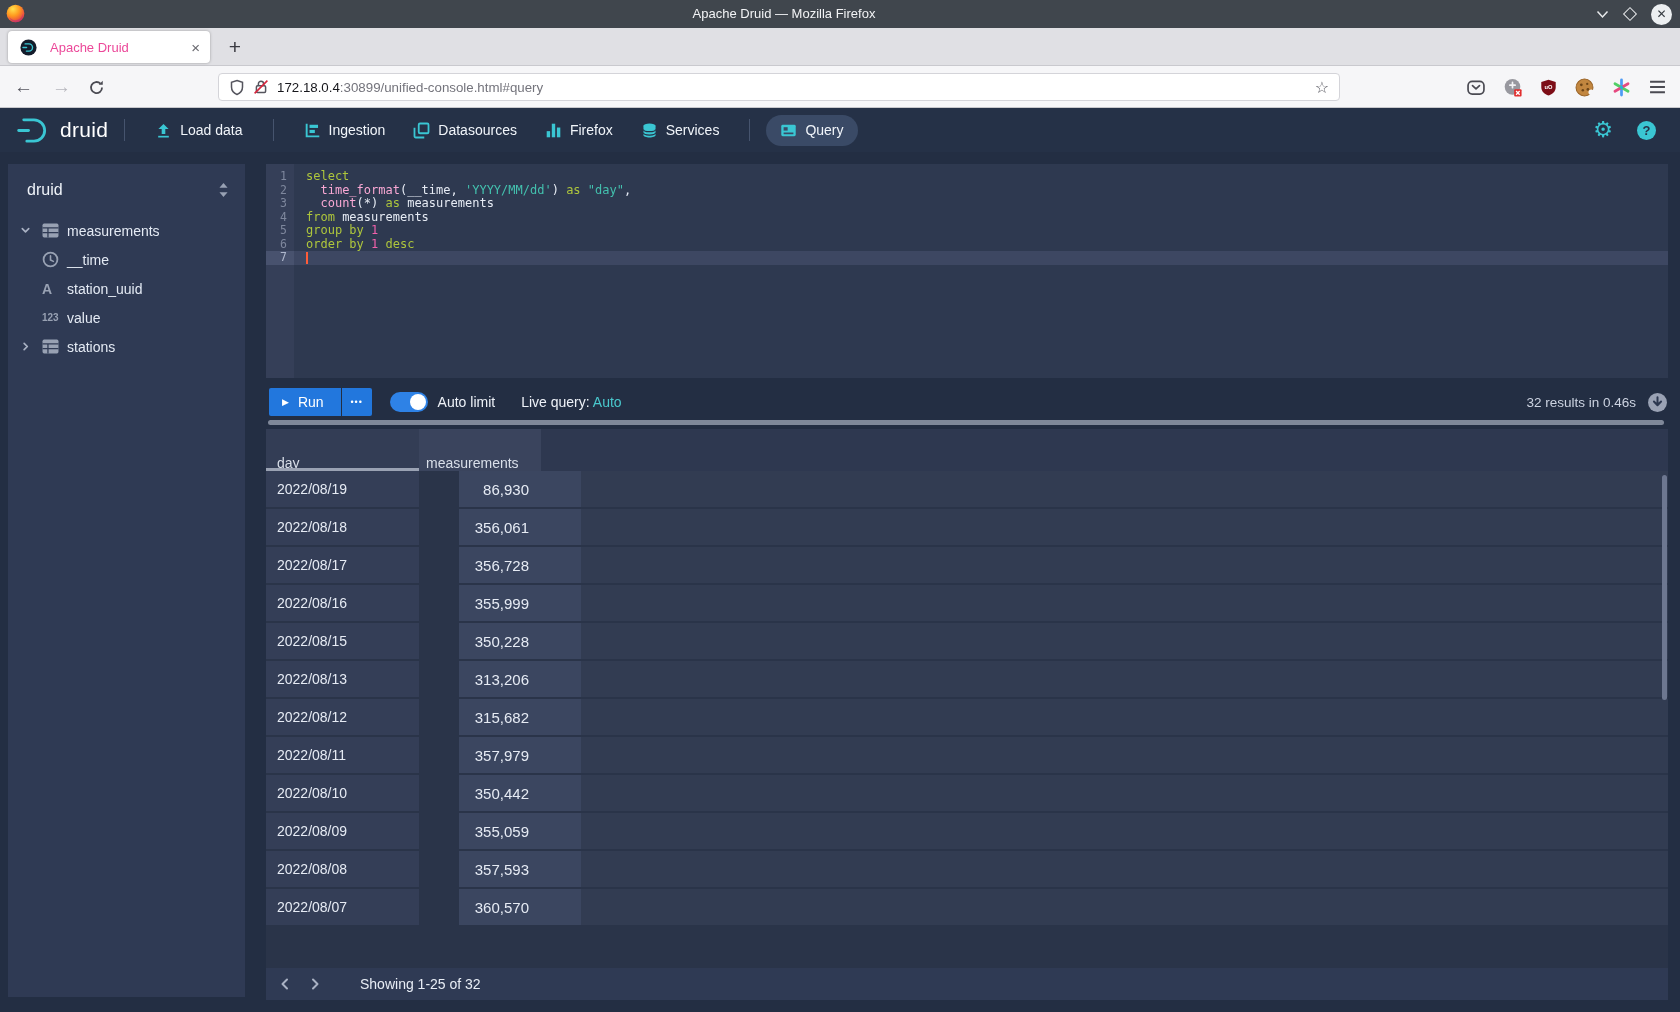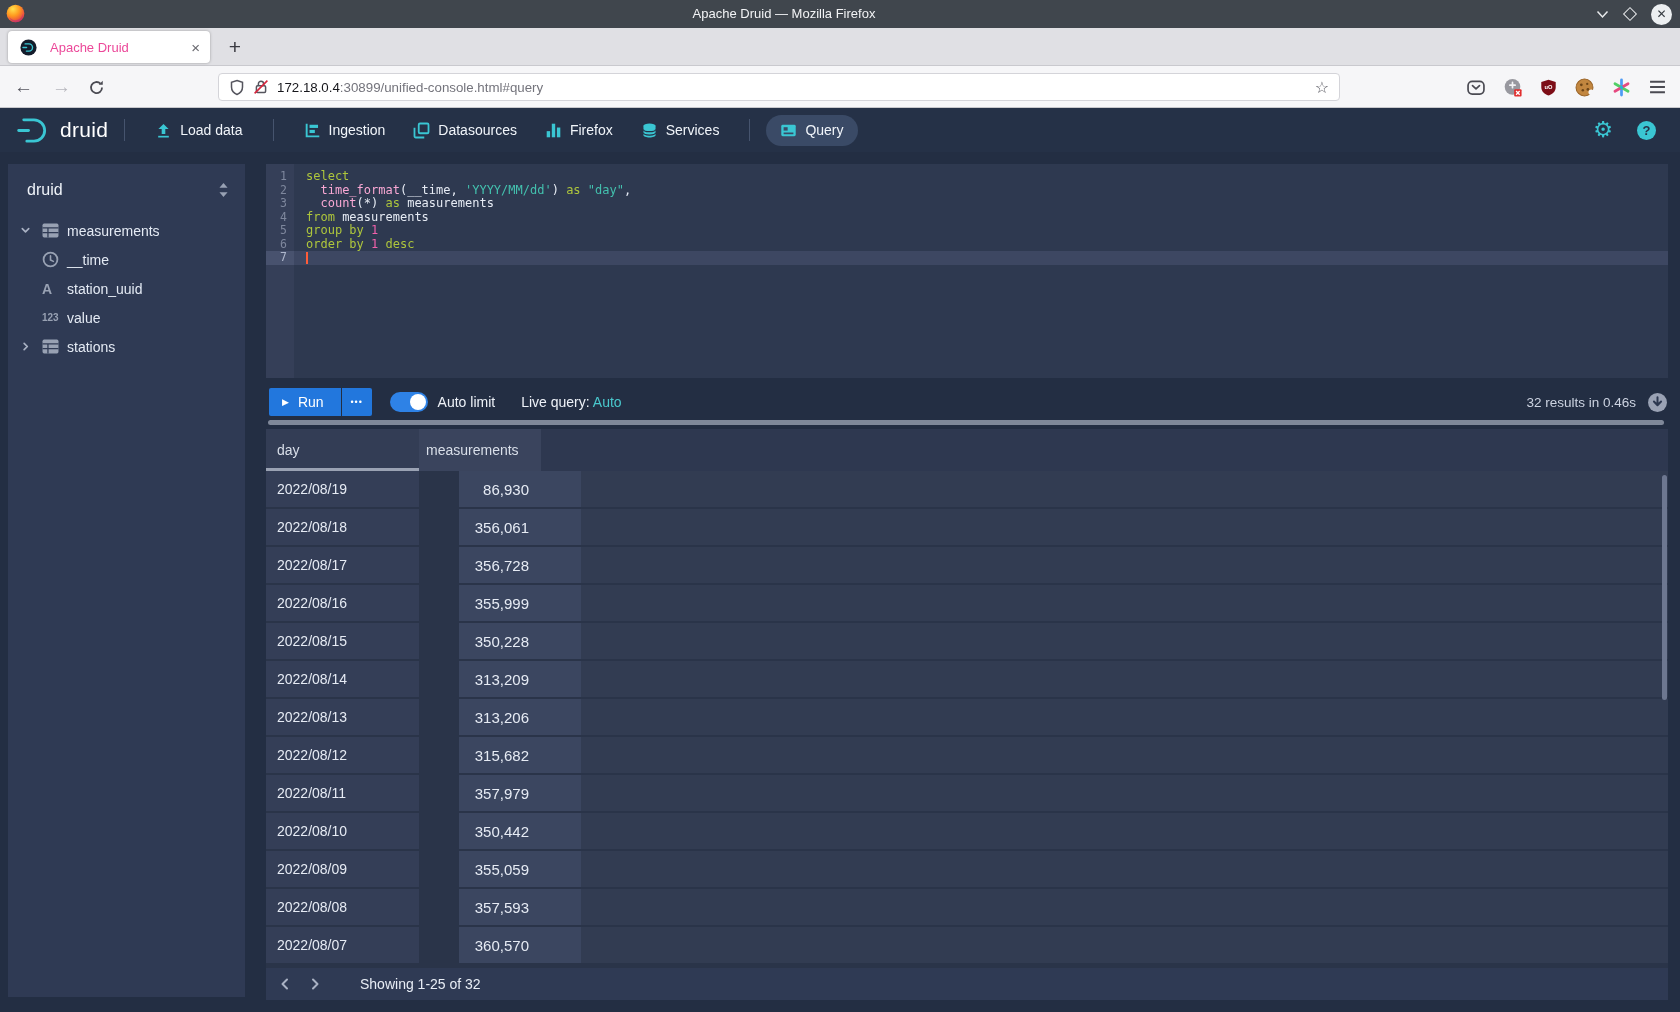--- a/index.html
+++ b/index.html
@@ -107,21 +107,21 @@
   .rb-spacer { flex:1; }
   .status { color:#ccd3e1; font-size:13.5px; }
   .dl { margin-left:11px; display:flex; align-items:center; }
 
   
   .hscroll { position:absolute; left:268px; top:268px; width:1396px; height:5px; background:#7f8899; border-radius:2.5px; }
 
   
   .rtable { position:absolute; left:266px; top:277px; width:1402px; height:539px; background:#2a3449; overflow:hidden; }
   .thead { display:flex; height:42px; }
-  .th { display:flex; align-items:center; color:#d9dfe9; font-size:14px; position:relative; }
+  .th { display:flex; align-items:flex-end; color:#d9dfe9; font-size:14px; position:relative; }
   .th-day { width:153px; background:#333d55; padding-left:11px; }
   .sortbar { position:absolute; left:0; bottom:0; width:100%; height:3px; background:#9aa2b3; }
   .th-meas { width:122px; background:#3a445d; padding-left:7px; }
   .th-fill { flex:1; background:#2e3850; }
   .trow { display:flex; height:38px; padding-bottom:2px; }
   .td { display:flex; align-items:center; color:#e6ebf4; font-size:14px; }
   .td-day { width:153px; background:#343e57; padding-left:11px; }
   .td-meas { width:122px; background:#3b4660; justify-content:flex-end; padding-right:52px; font-size:15px;margin-left:40px; }
   .td-fill { flex:1; background:#323c52; }
   .vthumb { position:absolute; right:1px; top:46px; width:5px; height:225px; background:#6d7790; border-radius:2.5px; }
@@ -478,25 +478,20 @@
             <div class="td td-day">2022/08/16</div>
             <div class="td td-meas">355,999</div>
             <div class="td td-fill"></div>
           </div>
           <div class="trow">
             <div class="td td-day">2022/08/15</div>
             <div class="td td-meas">350,228</div>
             <div class="td td-fill"></div>
           </div>
           <div class="trow">
-            <div class="td td-day">2022/08/14</div>
-            <div class="td td-meas">313,209</div>
-            <div class="td td-fill"></div>
-          </div>
-          <div class="trow">
             <div class="td td-day">2022/08/13</div>
             <div class="td td-meas">313,206</div>
             <div class="td td-fill"></div>
           </div>
           <div class="trow">
             <div class="td td-day">2022/08/12</div>
             <div class="td td-meas">315,682</div>
             <div class="td td-fill"></div>
           </div>
           <div class="trow">

